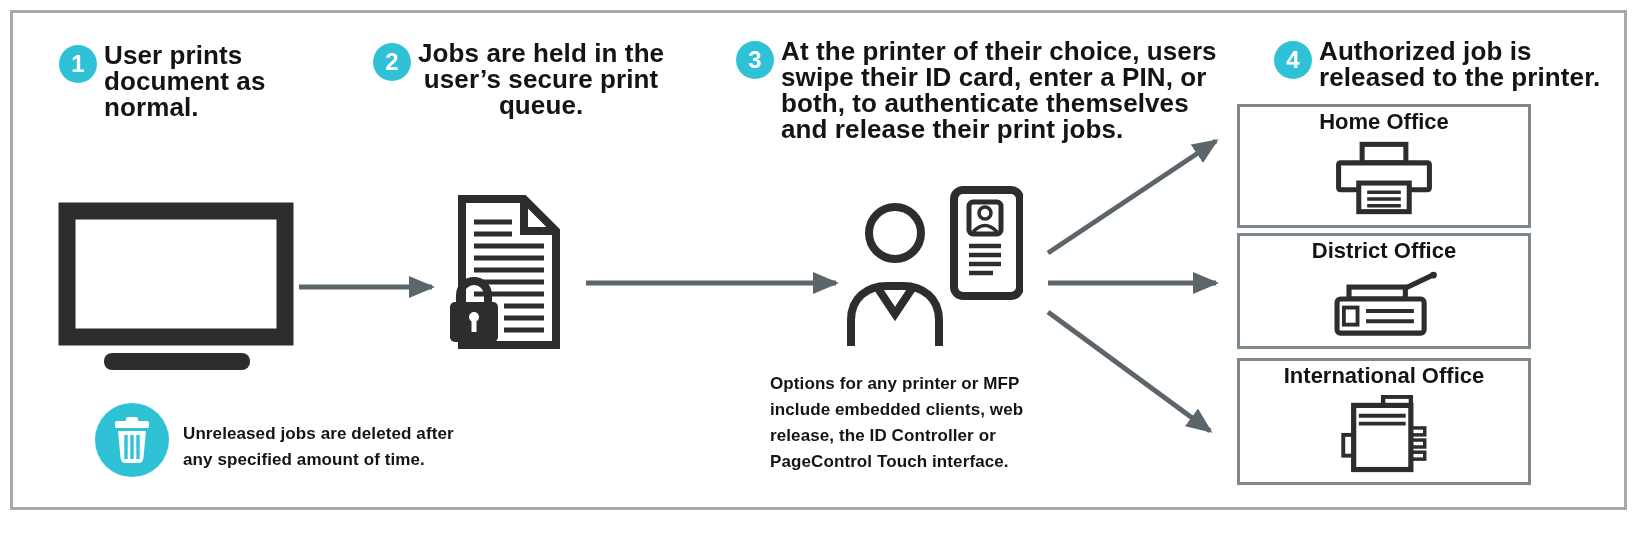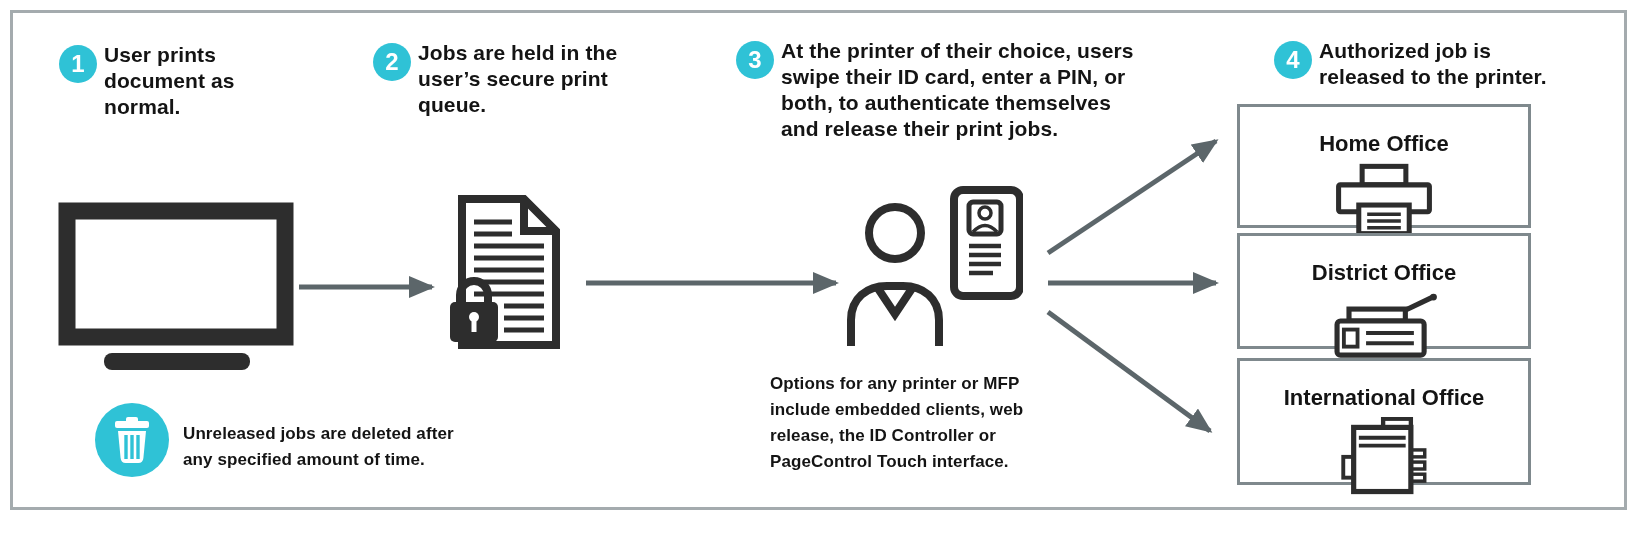--- a/index.html
+++ b/index.html
@@ -6,35 +6,35 @@
   html,body { background:#ffffff; }
   body { font-family:"Liberation Sans", sans-serif; }
   .canvas { position:relative; width:1647px; height:543px; background:#ffffff; overflow:hidden; }
   .frame { position:absolute; left:10px; top:10px; width:1617px; height:500px; border:3px solid #a4abae; background:#ffffff; }
   .badge {
     position:absolute; width:38px; height:38px; border-radius:50%;
     background:#2fc2d6; color:#ffffff; font-weight:700; font-size:24px;
     display:flex; align-items:center; justify-content:center; line-height:1;
   }
   .step-text {
-    position:absolute; font-weight:700; font-size:21px; line-height:26px;
+    position:absolute; font-weight:700; font-size:26px; line-height:26px;
     color:#141414; white-space:pre-line; letter-spacing:0.1px;
   }
   .note-text {
     position:absolute; font-weight:700; font-size:17px; line-height:26px;
     color:#141414; white-space:pre-line; letter-spacing:0.1px;
   }
   .icon { position:absolute; }
   .arrows { position:absolute; left:0; top:0; pointer-events:none; }
   .office-box {
     position:absolute; left:1237px; width:294px;
     border:3px solid #7f898d; background:#ffffff;
     display:flex; flex-direction:column; align-items:center;
   }
-  .office-title { font-weight:700; font-size:22px; color:#141414; margin-top:24px; }
+  .office-title { font-weight:700; font-size:22px; color:#141414; margin-top:2px; }
   .office-icon { margin-top:6px; }
   .trash-badge {
     position:absolute; width:74px; height:74px; border-radius:50%;
     background:#2fc2d6; display:flex; align-items:center; justify-content:center;
   }
 </style>
 </head>
 <body>
 
 <div class="canvas">
@@ -49,21 +49,21 @@
   <div class="badge" style="left:736px; top:41px;">
     <span>3</span>
   </div>
   <div class="badge" style="left:1274px; top:41px;">
     <span>4</span>
   </div>
 
   <div class="step-text" style="left:104px; top:42px;">User prints
 document as
 normal.</div>
-  <div class="step-text" style="left:418px; top:40px;">Jobs are held in the
+  <div class="step-text" style="left:418px; top:40px;text-align:center;">Jobs are held in the
 user’s secure print
 queue.</div>
   <div class="step-text" style="left:781px; top:38px;">At the printer of their choice, users
 swipe their ID card, enter a PIN, or
 both, to authenticate themselves
 and release their print jobs.</div>
   <div class="step-text" style="left:1319px; top:38px;">Authorized job is
 released to the printer.</div>
 
   <div class="icon" style="left:58px; top:202px;">

